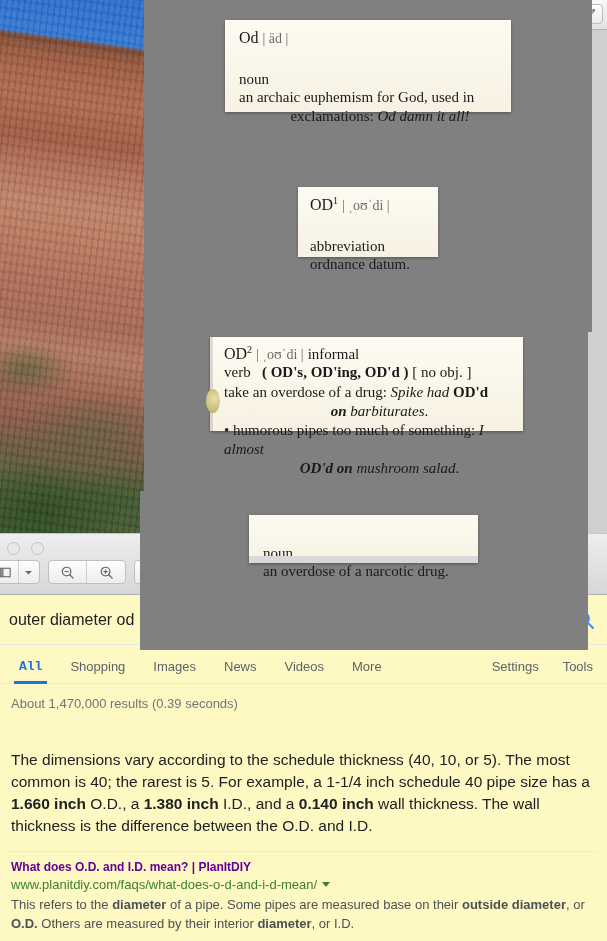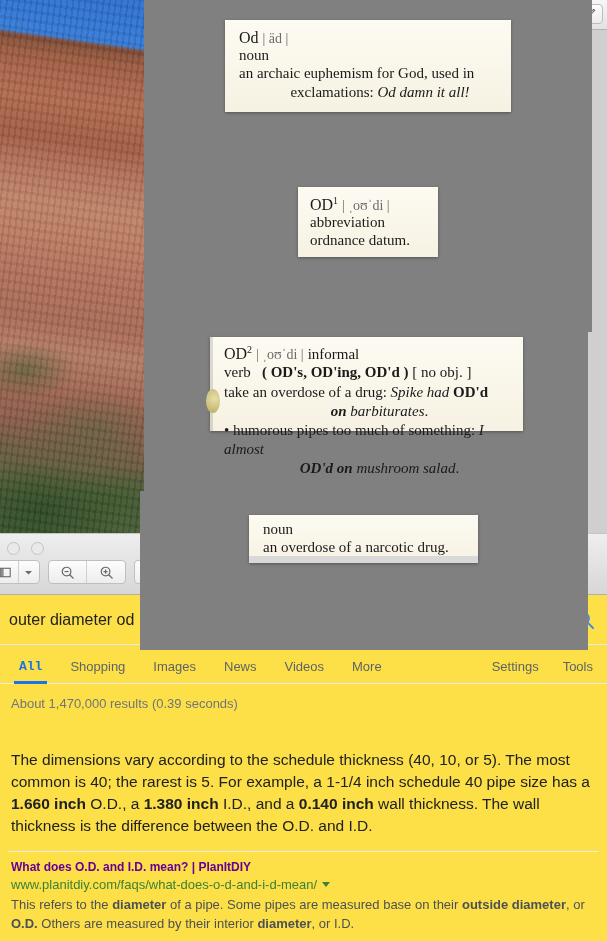--- a/index.html
+++ b/index.html
@@ -69,21 +69,21 @@
   .seg > .cell{
     width:38px; height:100%; display:flex; align-items:center; justify-content:center;
     border-right:1px solid #cfcfcf;
   }
   .seg > .cell:last-child{ border-right:none; }
   .seg.first{ margin-left:-8px; width:48px; }
   .seg.first .cell{ width:auto; padding:0 5px; }
   .ico{ width:15px; height:15px; display:block; }
 
   
-  .browser{ position:absolute; left:0; top:595px; width:607px; height:346px; background:#fde047; }
+  .browser{ position:absolute; left:0; top:595px; width:607px; height:346px; background:#fef9c3; }
   .searchbar{
     position:relative; height:50px; border-bottom:1px solid #e8e8e8;
     display:flex; align-items:center;
   }
   .search-input{
     border:none; outline:none; font-size:16px; color:#222;
     font-family:"Liberation Sans", sans-serif;
     padding-left:9px; width:340px; background:transparent;
   }
   .search-mag{ position:absolute; right:12px; top:15px; }
@@ -127,21 +127,21 @@
   .dict{
     position:absolute; z-index:60;
     background:linear-gradient(#fdfbf2,#f6f1e2);
     box-shadow:0 1px 3px rgba(0,0,0,.35);
     font-family:"Liberation Serif", serif;
     color:#1a1a1a;
   }
   .dict .hw{ font-size:16px; }
   .dict .sup{ font-size:10px; vertical-align:super; }
   .dict .pron{ color:#6b6b6b; font-size:14px; }
-  .dict .pos{ font-size:15px; }
+  .dict .pos{ font-size:15px;margin-top:24px; }
   .dict .body{ font-size:15px; line-height:1.28; }
   .dict i{ font-style:italic; }
   .dict b{ font-weight:bold; }
   .indent{ padding-left:22px;text-align:center; }
 
   .d1{ left:225px; top:20px;  width:286px; height:92px; padding:9px 12px 0 14px; }
   .d2{ left:298px; top:187px; width:140px; height:70px;  padding:8px 10px 0 12px; }
   .d3{ left:210px; top:337px; width:313px; height:94px; padding:7px 10px 0 14px; }
   .d4{ left:249px; top:515px; width:229px; height:48px;  padding:6px 10px 0 14px; }
   .d4-foot{ position:absolute; left:0; right:0; bottom:0; height:7px; background:#d9d9d9; }

